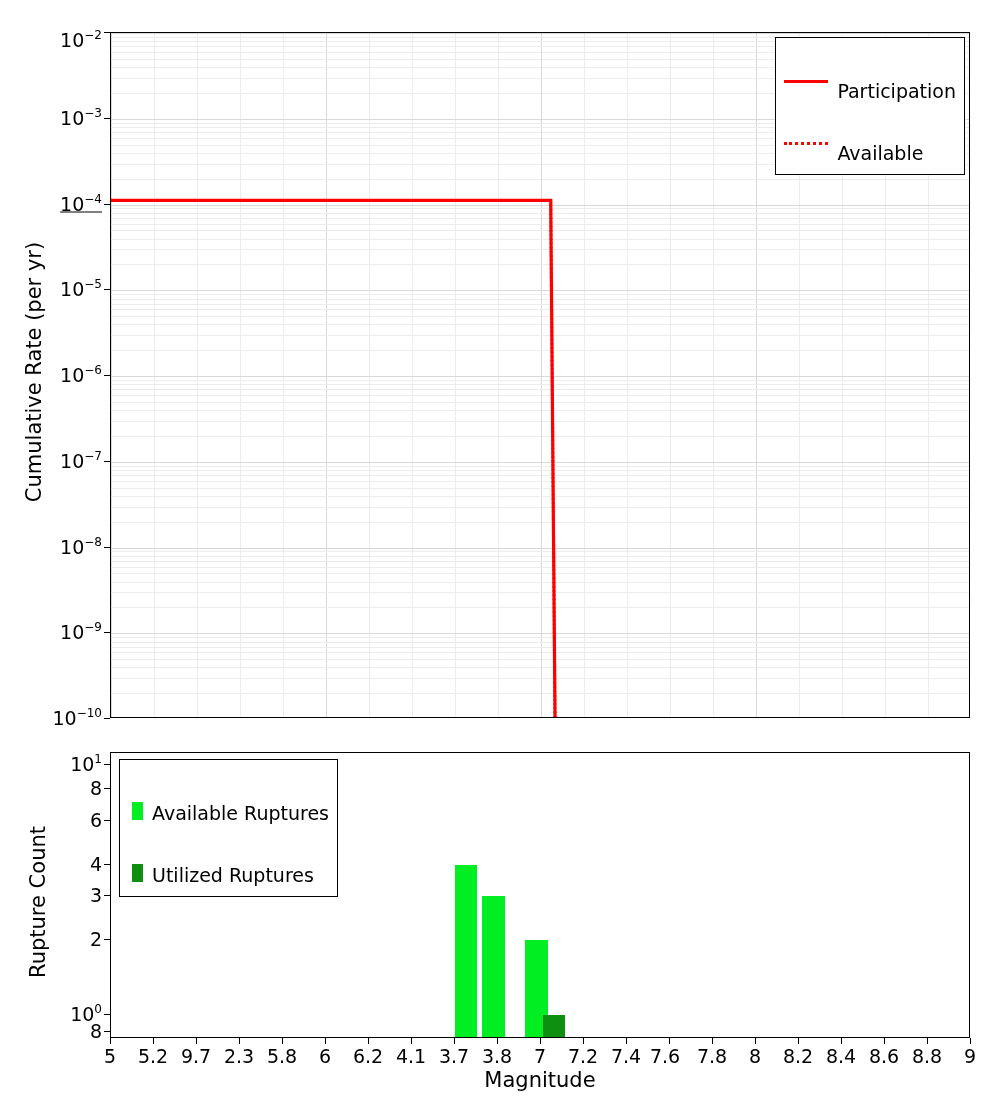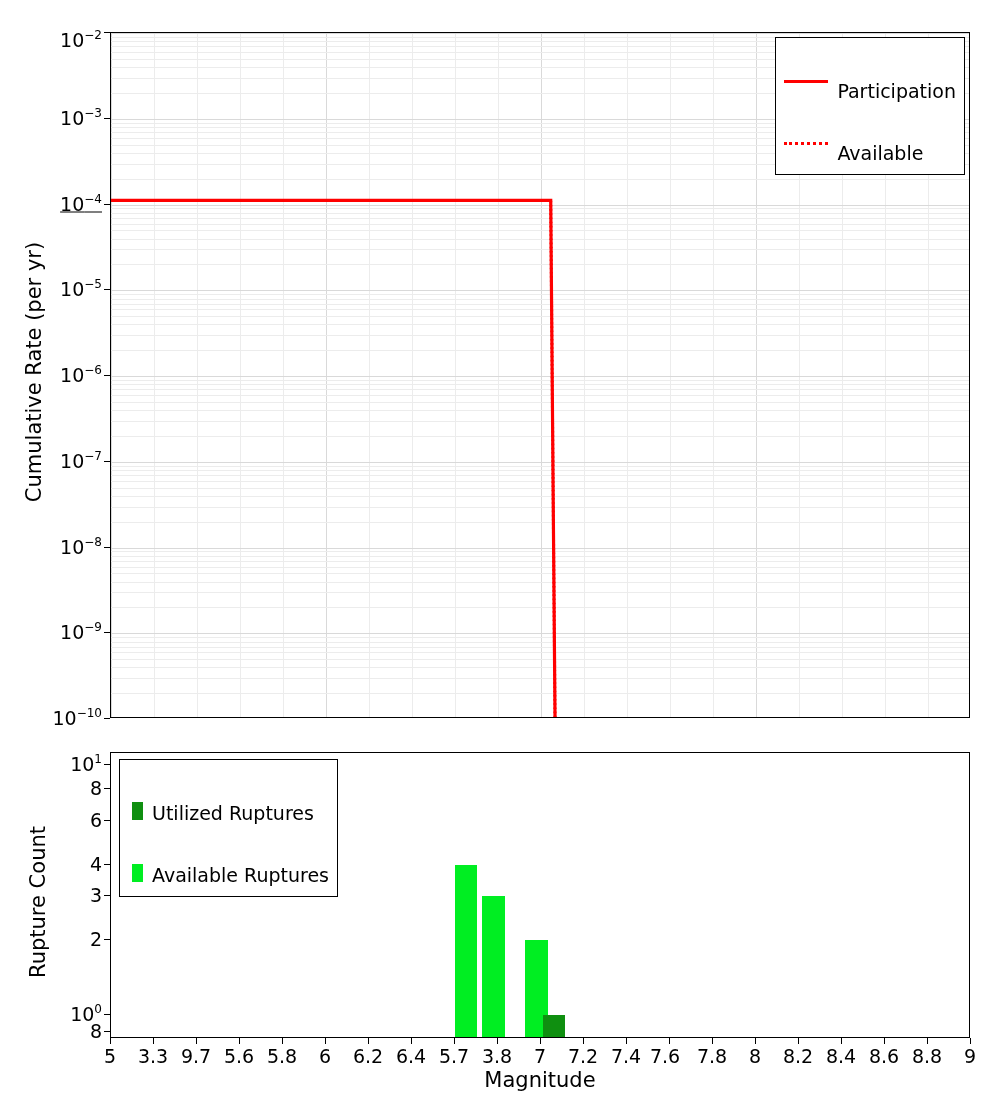--- a/index.html
+++ b/index.html
@@ -319,26 +319,26 @@
   <div class="axes" id="axes-bottom">
     <div class="plot-area" id="bottom-plot">
         <div class="bar" style="left: 343.5px; width: 22.6px; top: 111.6px; height: 174.4px; background: rgb(0, 238, 34);"></div>
         <div class="bar" style="left: 371.4px; width: 22.6px; top: 142.8px; height: 143.2px; background: rgb(0, 238, 34);"></div>
         <div class="bar" style="left: 414.4px; width: 22.6px; top: 186.7px; height: 99.3px; background: rgb(0, 238, 34);"></div>
         <div class="bar" style="left: 431.6px; width: 22.6px; top: 261.8px; height: 24.2px; background: rgb(15, 143, 16);"></div>
       </div>
 
     <div class="legend" id="legend-bottom">
       <div class="legend-row">
+        <span class="legend-swatch" id="sw-avail" style="background: rgb(0, 238, 34);"></span>
+        <span class="legend-text">Available Ruptures</span>
+      </div>
+      <div class="legend-row">
         <span class="legend-swatch" id="sw-util" style="background: rgb(15, 143, 16);"></span>
         <span class="legend-text">Utilized Ruptures</span>
-      </div>
-      <div class="legend-row">
-        <span class="legend-swatch" id="sw-avail" style="background: rgb(0, 238, 34);"></span>
-        <span class="legend-text">Available Ruptures</span>
       </div>
     </div>
   </div>
 
   <div id="ylabel-axis-bottom">Rupture Count</div>
   <div id="xlabel-axis">Magnitude</div>
 
   <div id="tick-layer">
       <div class="ytick-text" style="top: 40px; right: 898px;">10<sup>−2</sup></div>
       <div class="tickmark-y" style="top: 32px; left: 104px; width: 6px;"></div>
@@ -369,35 +369,35 @@
       <div class="ytick-text" style="top: 894.759px; right: 898px;">3</div>
       <div class="tickmark-y" style="top: 894.759px; left: 104px; width: 6px;"></div>
       <div class="ytick-text" style="top: 938.7px; right: 898px;">2</div>
       <div class="tickmark-y" style="top: 938.7px; left: 104px; width: 6px;"></div>
       <div class="ytick-text" style="top: 1013.82px; right: 898px;">10<sup>0</sup></div>
       <div class="tickmark-y" style="top: 1013.82px; left: 104px; width: 6px;"></div>
       <div class="ytick-text" style="top: 1031.43px; right: 898px;">8</div>
       <div class="tickmark-y" style="top: 1031.43px; left: 104px; width: 6px;"></div>
       <div class="xtick-text" style="left: 110px; top: 1047px;">5</div>
       <div class="tickmark-x" style="left: 110px; top: 1038px; height: 6px;"></div>
-      <div class="xtick-text" style="left: 153px; top: 1047px;">3.3</div>
+      <div class="xtick-text" style="left: 153px; top: 1047px;">5.2</div>
       <div class="tickmark-x" style="left: 153px; top: 1038px; height: 6px;"></div>
       <div class="xtick-text" style="left: 196px; top: 1047px;">9.7</div>
       <div class="tickmark-x" style="left: 196px; top: 1038px; height: 6px;"></div>
-      <div class="xtick-text" style="left: 239px; top: 1047px;">5.6</div>
+      <div class="xtick-text" style="left: 239px; top: 1047px;">2.3</div>
       <div class="tickmark-x" style="left: 239px; top: 1038px; height: 6px;"></div>
       <div class="xtick-text" style="left: 282px; top: 1047px;">5.8</div>
       <div class="tickmark-x" style="left: 282px; top: 1038px; height: 6px;"></div>
       <div class="xtick-text" style="left: 325px; top: 1047px;">6</div>
       <div class="tickmark-x" style="left: 325px; top: 1038px; height: 6px;"></div>
       <div class="xtick-text" style="left: 368px; top: 1047px;">6.2</div>
       <div class="tickmark-x" style="left: 368px; top: 1038px; height: 6px;"></div>
-      <div class="xtick-text" style="left: 411px; top: 1047px;">6.4</div>
+      <div class="xtick-text" style="left: 411px; top: 1047px;">4.1</div>
       <div class="tickmark-x" style="left: 411px; top: 1038px; height: 6px;"></div>
-      <div class="xtick-text" style="left: 454px; top: 1047px;">5.7</div>
+      <div class="xtick-text" style="left: 454px; top: 1047px;">3.7</div>
       <div class="tickmark-x" style="left: 454px; top: 1038px; height: 6px;"></div>
       <div class="xtick-text" style="left: 497px; top: 1047px;">3.8</div>
       <div class="tickmark-x" style="left: 497px; top: 1038px; height: 6px;"></div>
       <div class="xtick-text" style="left: 540px; top: 1047px;">7</div>
       <div class="tickmark-x" style="left: 540px; top: 1038px; height: 6px;"></div>
       <div class="xtick-text" style="left: 583px; top: 1047px;">7.2</div>
       <div class="tickmark-x" style="left: 583px; top: 1038px; height: 6px;"></div>
       <div class="xtick-text" style="left: 626px; top: 1047px;">7.4</div>
       <div class="tickmark-x" style="left: 626px; top: 1038px; height: 6px;"></div>
       <div class="xtick-text" style="left: 665px; top: 1047px;">7.6</div>

